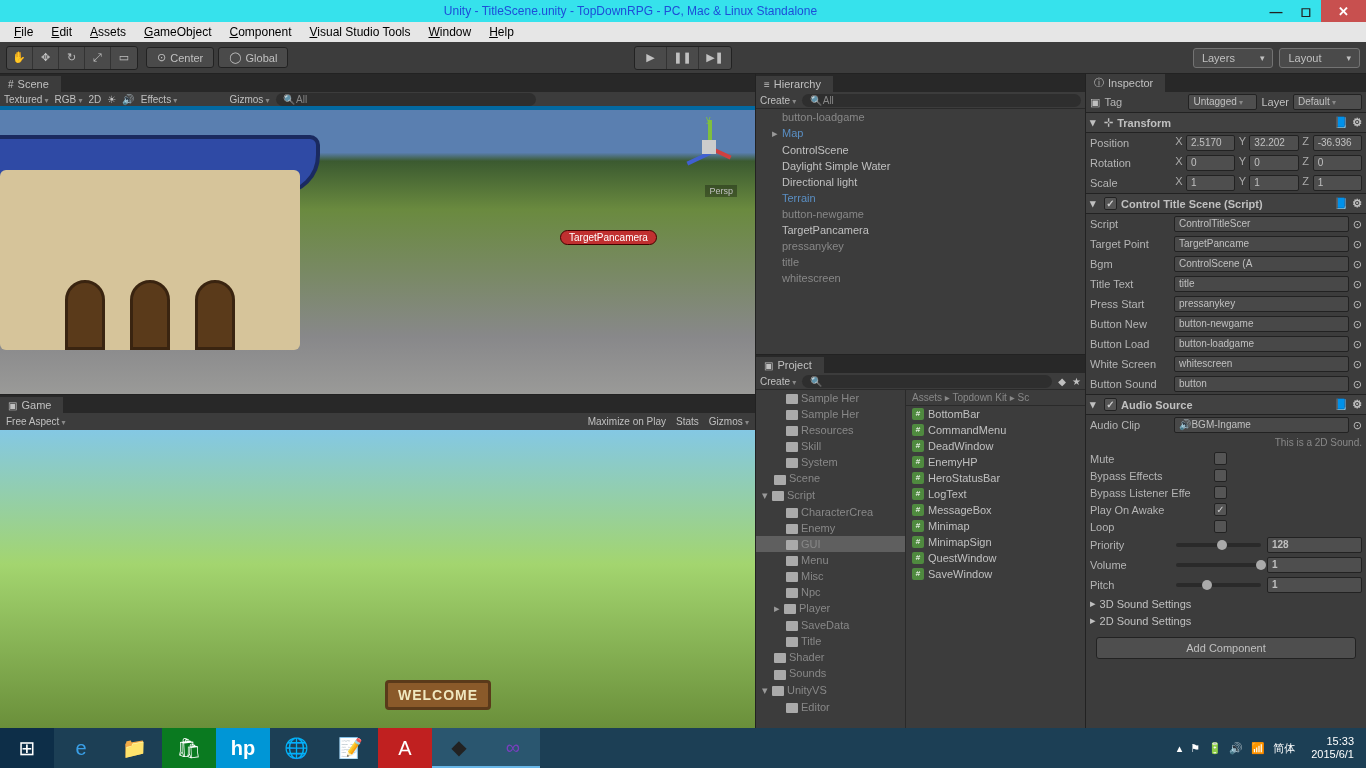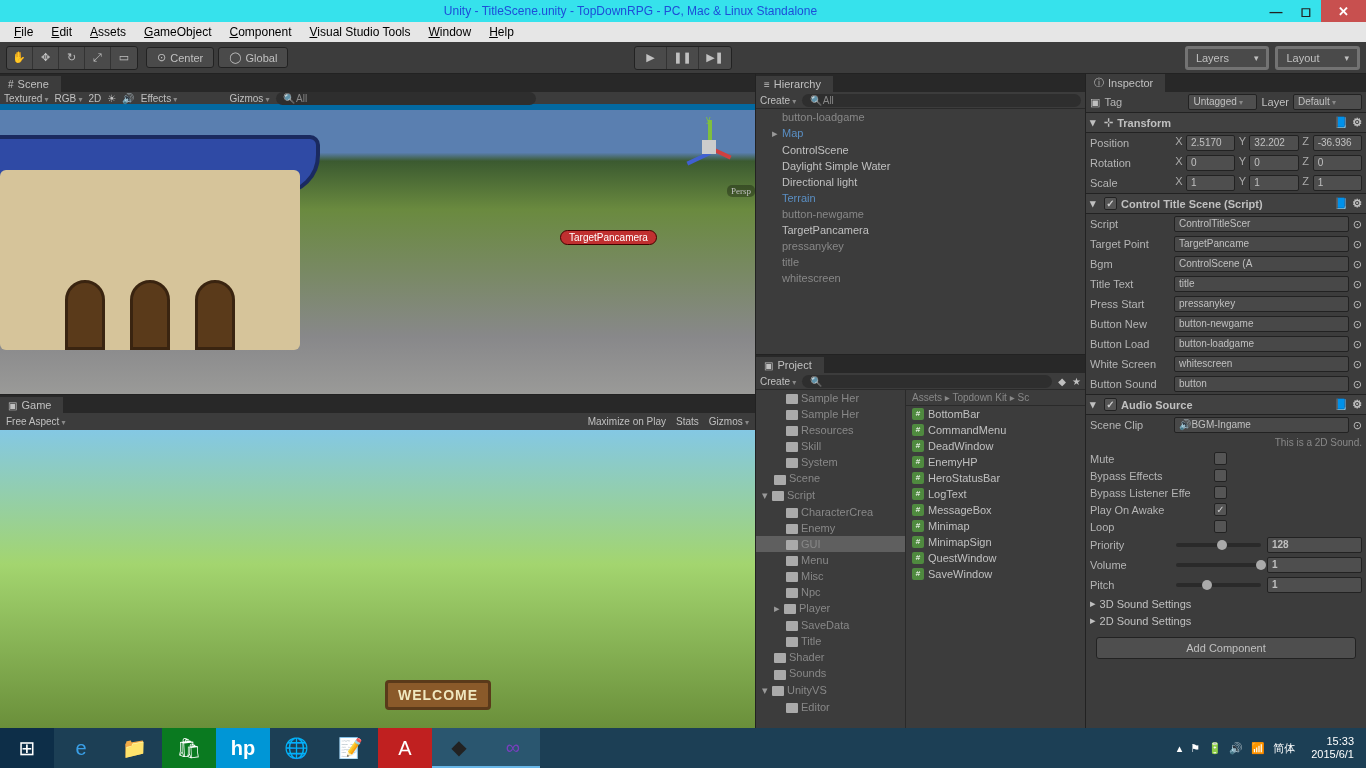--- a/index.html
+++ b/index.html
@@ -19,48 +19,48 @@
 
 
 .toolbar { height:32px; background:#3c3c3c; border-bottom:1px solid #222; display:flex; align-items:center; padding:0 6px; position:relative; }
 .tool-group { display:flex; background:#4a4a4a; border:1px solid #222; border-radius:3px; margin-right:8px; }
 .tool-btn { width:26px; height:22px; display:flex; align-items:center; justify-content:center; border-right:1px solid #333; color:#c0c0c0; }
 .tool-btn:last-child { border-right:none; }
 .tool-pill { background:#4a4a4a; border:1px solid #222; border-radius:3px; padding:3px 10px; font-size:11px; display:flex; align-items:center; gap:4px; }
 .play-controls { position:absolute; left:50%; transform:translateX(-50%); display:flex; background:#4a4a4a; border:1px solid #222; border-radius:3px; }
 .play-controls .tool-btn { width:32px; }
 .right-tools { margin-left:auto; display:flex; gap:6px; }
-.dd { background:#4a4a4a; border:3px solid #737373; border-radius:3px; padding:3px 8px; display:flex; align-items:center; gap:25px; }
+.dd { background:#4a4a4a; border:1px solid #737373; border-radius:3px; padding:3px 8px; display:flex; align-items:center; gap:25px; }
 .dd::after { content:"▾"; font-size:9px; }
 
 
 .main { display:flex; height:654px; }
 .left-col { width:755px; display:flex; flex-direction:column; }
 .mid-col { width:330px; display:flex; flex-direction:column; border-left:1px solid #222; }
 .right-col { width:281px; border-left:1px solid #222; display:flex; flex-direction:column; overflow:hidden; }
 
 
 .panel-tabs { height:18px; background:#282828; display:flex; align-items:flex-end; }
 .tab { background:#3c3c3c; padding:2px 12px 2px 8px; border-radius:0; font-size:11px; display:flex; align-items:center; gap:4px; }
 .tab .icon { font-size:10px; }
 
 
 .scene-panel { flex: 0 0 320px; display:flex; flex-direction:column; }
-.scene-toolbar { height:18px; background:#3c3c3c; border-bottom:6px solid #0369a1; display:flex; align-items:center; padding:0 4px; gap:6px; font-size:10px; }
+.scene-toolbar { height:18px; background:#3c3c3c; border-bottom:4px solid #0369a1; display:flex; align-items:center; padding:0 4px; gap:6px; font-size:10px; }
 .scene-view { flex:1; background:linear-gradient(#5a7fb0 0%,#5a7fb0 15%,#3b5a30 18%,#6a8a3f 35%,#88888a 80%,#9a9a98 100%); position:relative; overflow:hidden; }
 .house { position:absolute; left:0; top:60px; width:300px; height:180px; background:#d6c49a; border-radius:6px; }
 .house-roof { position:absolute; left:-10px; top:25px; width:330px; height:60px; background:#2f4aa5; border-radius:10px 10px 40px 40px; border:4px solid #1a2a60; }
 .house-door { position:absolute; width:40px; height:70px; background:#5a3a1a; border:3px solid #3a2410; border-radius:20px 20px 0 0; bottom:0; }
 .target-label { position:absolute; left:560px; top:120px; background:#c03030; color:#fff; padding:1px 8px; border-radius:10px; font-size:10px; border:1px solid #400; }
 .gizmo { position:absolute; right:15px; top:10px; width:60px; height:60px; }
 .gizmo .axis-y { position:absolute; left:28px; top:0; width:4px; height:25px; background:#7fbf3f; }
 .gizmo .axis-x { position:absolute; left:28px; top:25px; width:25px; height:4px; background:#d04040; transform:rotate(25deg); transform-origin:left; }
 .gizmo .axis-z { position:absolute; left:5px; top:31px; width:25px; height:4px; background:#4060d0; transform:rotate(-25deg); transform-origin:right; }
 .gizmo .cube { position:absolute; left:22px; top:20px; width:14px; height:14px; background:#ccc; }
-.persp { position:absolute; right:0; top:75px; font-size:9px; background:rgba(0,0,0,.3); padding:1px 4px; border-radius:5px;font-family:Liberation Serif, serif; }
+.persp { position:absolute; right:18px; top:75px; font-size:9px; background:rgba(0,0,0,.3); padding:1px 4px; border-radius:0; }
 
 
 .game-panel { flex:1; display:flex; flex-direction:column; border-top:1px solid #222; }
 .game-toolbar { height:17px; background:#3c3c3c; display:flex; align-items:center; padding:0 6px; font-size:10px; }
 .game-toolbar .right { margin-left:auto; display:flex; gap:10px; }
 .game-view { flex:1; background:linear-gradient(#84c8e4 0%,#a3d56f 45%,#6a8f3a 100%); position:relative; overflow:hidden; }
 .welcome-sign { position:absolute; left:385px; bottom:18px; background:#8a5a2a; border:3px solid #5a3a1a; padding:4px 10px; border-radius:4px; color:#f0e8c0; font-size:14px; font-weight:bold; letter-spacing:1px; }
 
 
 .hier-panel { flex:0 0 280px; display:flex; flex-direction:column; }
@@ -417,21 +417,21 @@
         </div>
 
       <div class="comp-header">
           <span class="arrow">▾</span>
           <span class="checkbox on"></span>
           <span>Audio Source</span>
           <span style="margin-left:auto">📘</span>
           <span>⚙</span>
         </div>
       <div class="insp-row">
-          <span class="insp-label">Scene Clip</span>
+          <span class="insp-label">Audio Clip</span>
           <span class="insp-field obj">🔊<span>BGM-Ingame</span></span>
           <span>⊙</span>
         </div>
       <div class="insp-row" style="justify-content:flex-end;color:#888;font-size:10px;">This is a 2D Sound.</div>
       <div id="audio-checks">
           <div class="insp-row">
             <span class="insp-label" style="width:120px">Mute</span>
             <span class="checkbox"></span>
           </div>
           <div class="insp-row">

